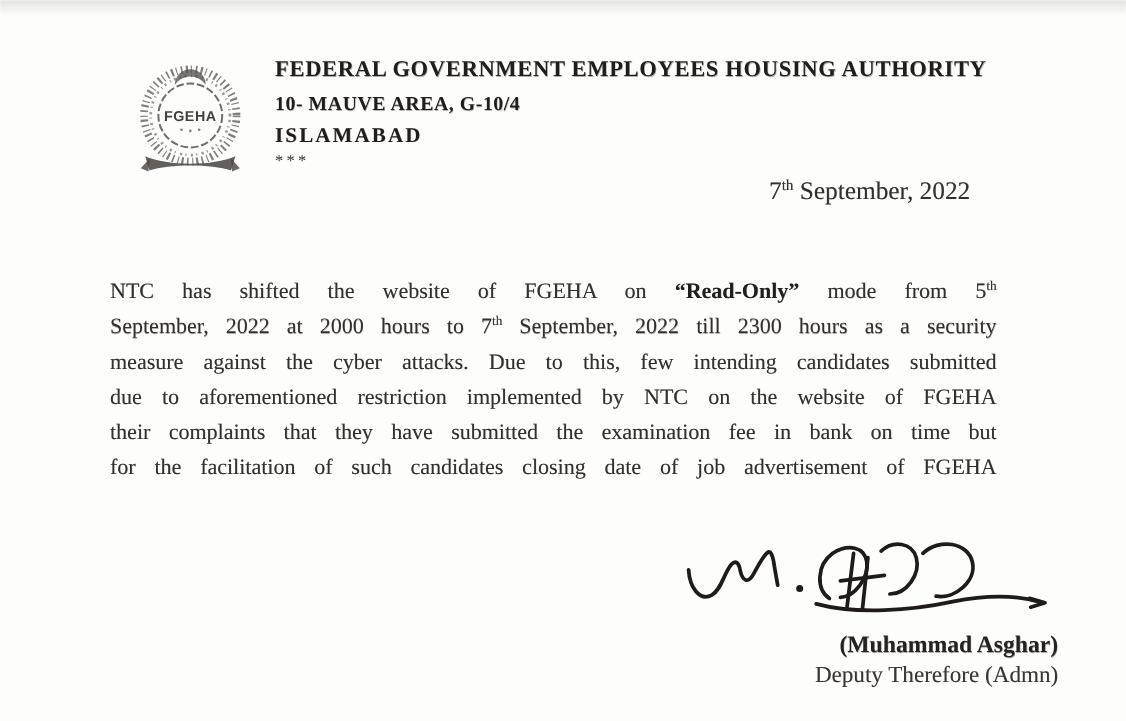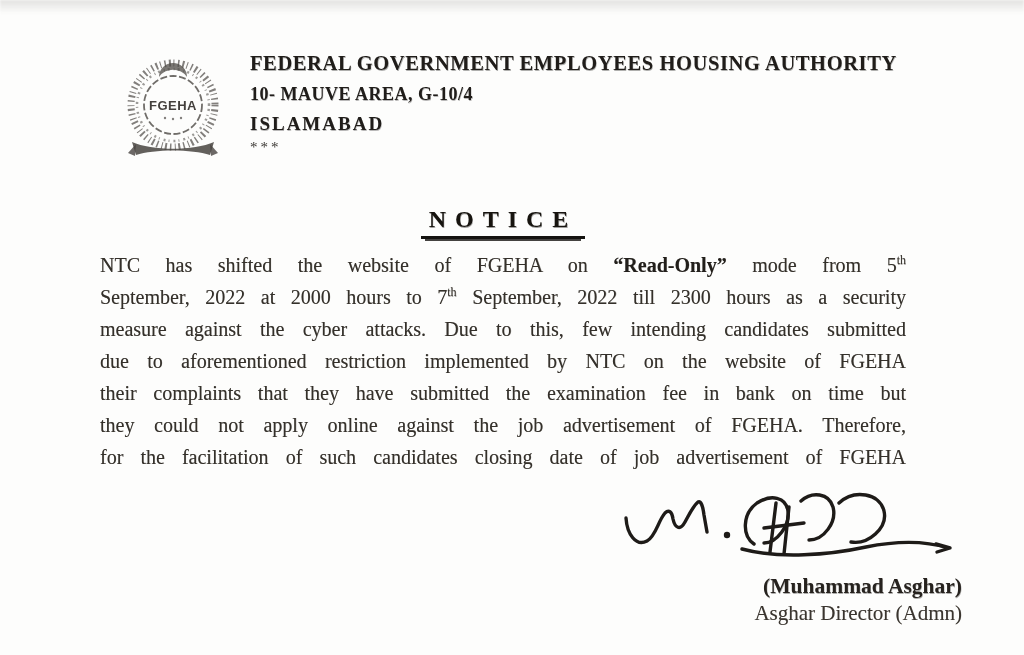--- a/index.html
+++ b/index.html
@@ -109,32 +109,29 @@
     <path d="M98,86 l8,9 -7,3 z" fill="#2f2b27" opacity="0.8"></path>
   </svg>
 
   <div class="letterhead">
     <div class="org-name">FEDERAL GOVERNMENT EMPLOYEES HOUSING AUTHORITY</div>
     <div class="org-address">10- MAUVE AREA, G-10/4</div>
     <div class="org-city">ISLAMABAD</div>
     <div class="hdr-sep">***</div>
   </div>
 
+  <div class="issue-date"><span>7</span><sup>th</sup><span> September, 2022</span></div>
 
-  <div class="notice-title-wrap">
-    <span class="notice-title">NOTICE</span>
-  </div>
 
   <div class="notice-body">
       <div class="doc-line"><span>NTC has shifted the website of FGEHA on </span><b>“Read-Only”</b><span> mode from 5</span><sup>th</sup></div>
       <div class="doc-line"><span>September, 2022 at 2000 hours to 7</span><sup>th</sup><span> September, 2022 till 2300 hours as a security</span></div>
       <div class="doc-line"><span>measure against the cyber attacks. Due to this, few intending candidates submitted</span></div>
       <div class="doc-line"><span>due to aforementioned restriction implemented by NTC on the website of FGEHA</span></div>
       <div class="doc-line"><span>their complaints that they have submitted the examination fee in bank on time but</span></div>
-      <div class="doc-line"><span>they could not apply online against the job advertisement of FGEHA. Therefore,</span></div>
       <div class="doc-line"><span>for the facilitation of such candidates closing date of job advertisement of FGEHA</span></div>
     </div>
 
   <div class="sig-block">
     <svg class="sig-scrawl" viewBox="0 0 345 86" aria-hidden="true">
       <g fill="none" stroke="#1e1b18" stroke-width="3.4" stroke-linecap="round" stroke-linejoin="round">
 
         <path d="M12,28 C13,44 22,57 33,51 C42,46 44,31 51,23 C55,19 58,22 59,29 C61,38 66,41 71,32 C75,25 79,16 84,12 C87,10 89,17 90,25 L93,42"></path>
 
         <path d="M140,54 C128,46 128,24 143,13 C157,4 172,7 174,21 C176,35 163,53 150,53"></path>
@@ -143,16 +140,16 @@
         <path d="M150,38 L190,33"></path>
         <path d="M187,11 C198,1 215,3 219,17 C223,32 210,50 195,50"></path>
         <path d="M225,13 C240,-1 266,3 270,21 C274,38 254,55 237,52"></path>
 
         <path d="M128,59 C165,69 215,65 252,57 C287,50 315,52 334,58"></path>
         <path d="M322,54 L336,58 L323,62"></path>
       </g>
       <circle cx="113" cy="45" r="3.2" fill="#1e1b18"></circle>
     </svg>
     <div class="signatory-name">(Muhammad Asghar)</div>
-    <div class="signatory-title">Asghar Director (Admn)</div>
+    <div class="signatory-title">Deputy Therefore (Admn)</div>
   </div>
 
 </div>
 
 </body></html>

